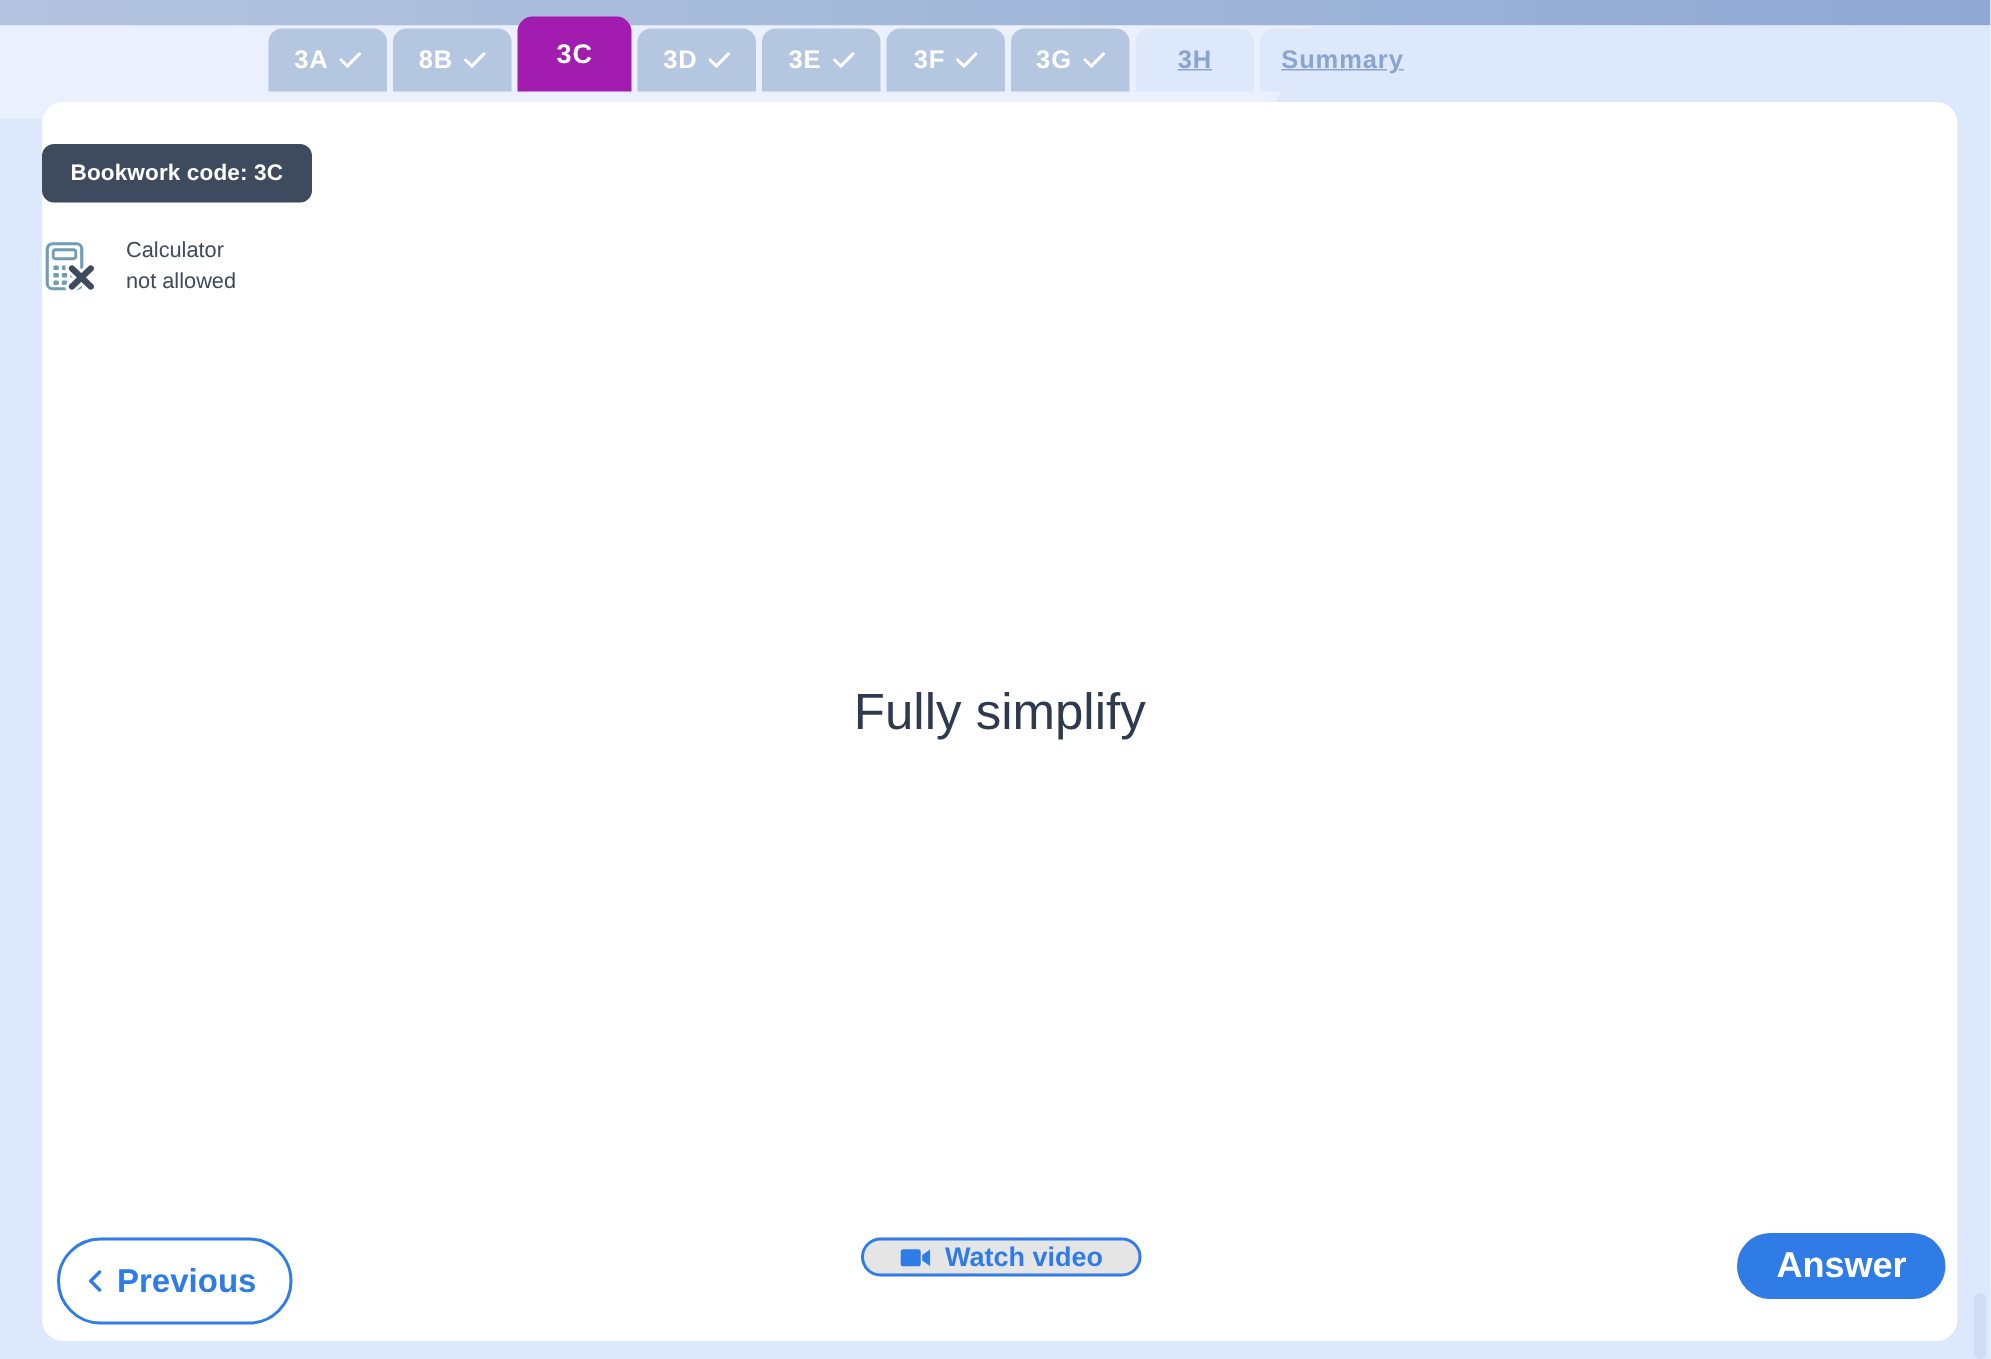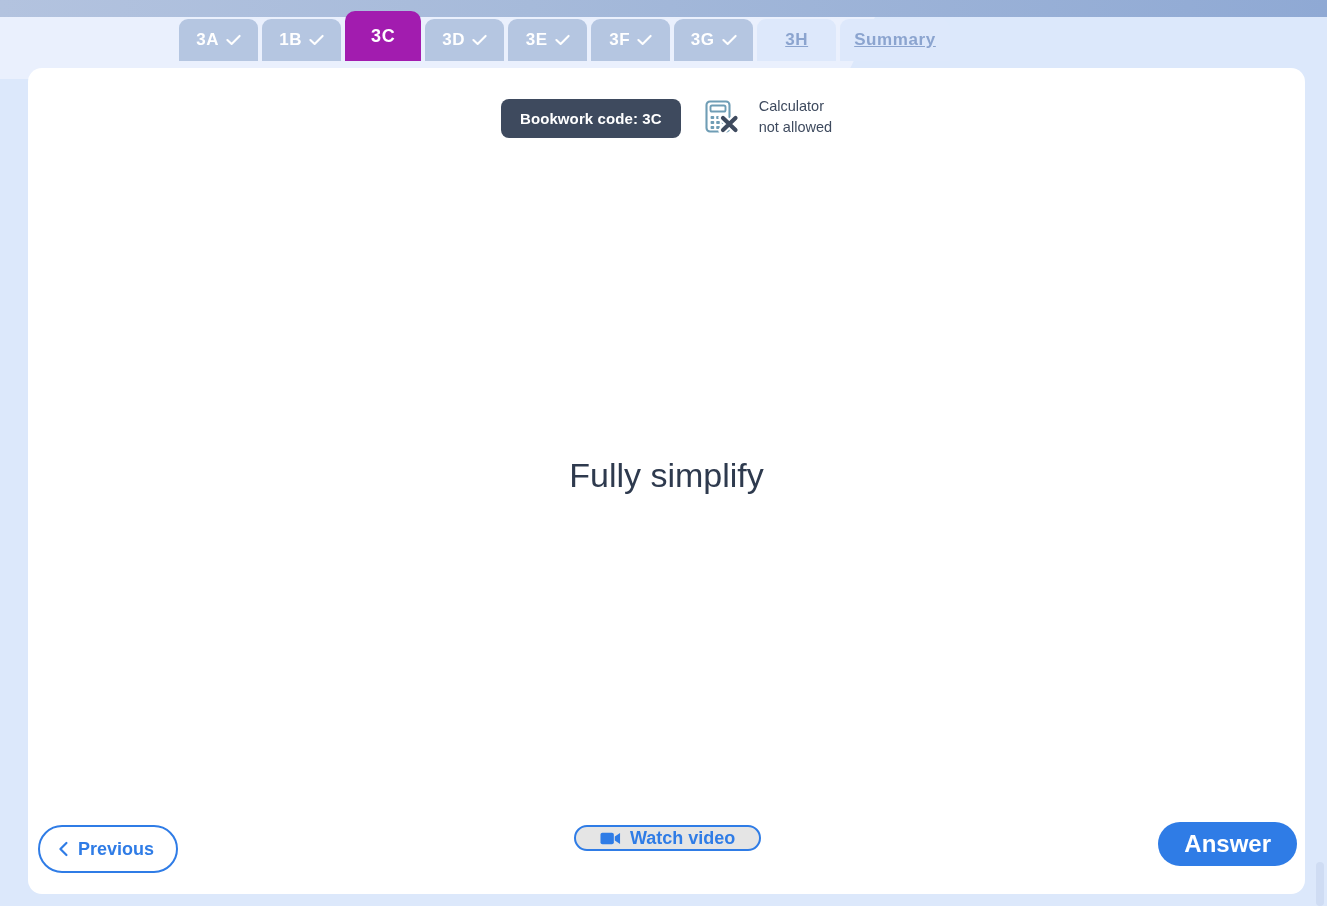--- a/index.html
+++ b/index.html
@@ -116,22 +116,23 @@
   }
 
   
   .card-head {
     position: absolute;
     top: 28px;
     left: 0;
     width: 100%;
     display: flex;
     justify-content: center;
-    align-items: flex-end;
+    align-items: flex-start;
     gap: 22px;
+    flex-direction: column;
   }
 
   .bookwork {
     background: #3e4a5e;
     color: #ffffff;
     font-size: 15px;
     font-weight: 700;
     padding: 11px 19px;
     border-radius: 8px;
     white-space: nowrap;
@@ -211,26 +212,26 @@
     gap: 9px;
     cursor: pointer;
     user-select: none;
     font-weight: 700;
     border-radius: 999px;
   }
 
   .btn-prev {
     left: 10px;
     top: 11px;
-    height: 48px;
+    height: 58px;
     padding: 0 22px 0 17px;
     border: 2px solid #2f7ce6;
     background: #ffffff;
     color: #2f7ce6;
-    font-size: 18px;
+    font-size: 22px;
   }
 
   .btn-video {
     left: 546px;
     top: 11px;
     height: 26px;
     padding: 0 24px;
     border: 2px solid #2f7ce6;
     background: #e5e5e5;
     color: #2f7ce6;
@@ -272,21 +273,21 @@
 <div class="tabstrip" id="tabstrip">
     <div class="tab done">
       <span>3A</span>
       <span class="tick">
         <svg viewBox="0 0 16 12" width="15" height="12">
           <path d="M1.5 6 L6 10.3 L14.5 1.7" fill="none" stroke="#ffffff" stroke-width="2.2" stroke-linecap="round" stroke-linejoin="round"></path>
         </svg>
       </span>
     </div>
     <div class="tab done">
-      <span>1B</span>
+      <span>8B</span>
       <span class="tick">
         <svg viewBox="0 0 16 12" width="15" height="12">
           <path d="M1.5 6 L6 10.3 L14.5 1.7" fill="none" stroke="#ffffff" stroke-width="2.2" stroke-linecap="round" stroke-linejoin="round"></path>
         </svg>
       </span>
     </div>
     <div class="tab current">
       <span>3C</span>
     </div>
     <div class="tab done">

